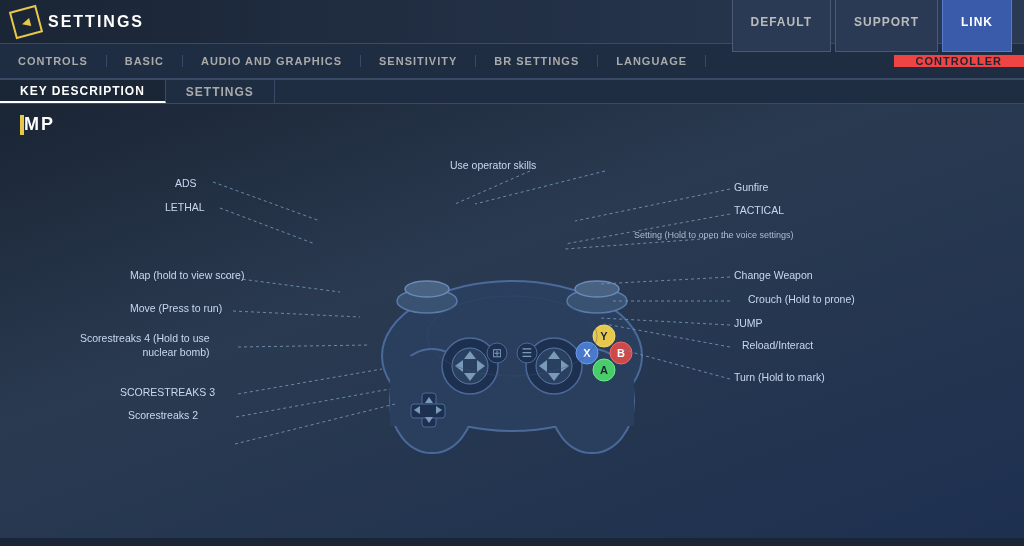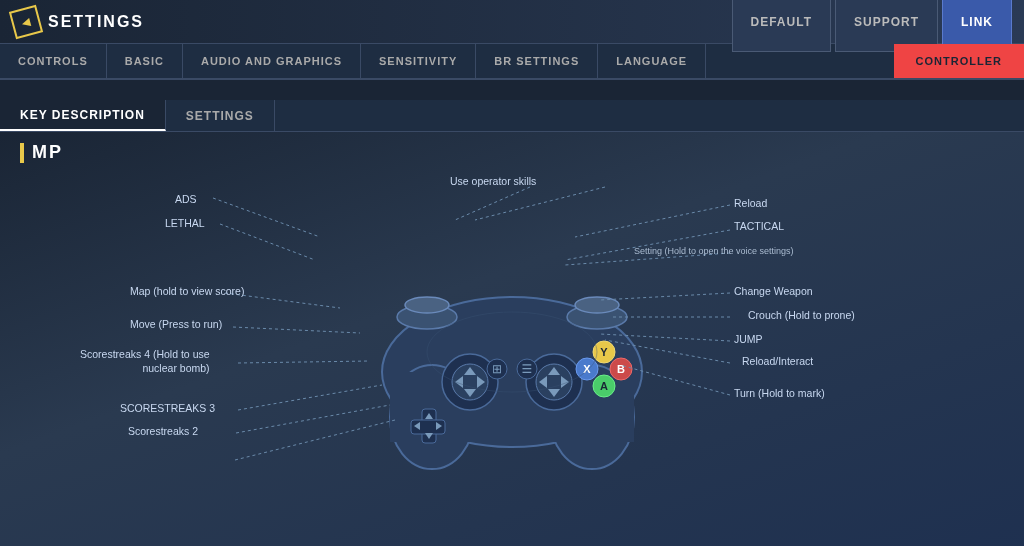--- a/index.html
+++ b/index.html
@@ -65,20 +65,21 @@
       border-color: #5a7acc;
       color: #fff;
     }
 
     
     .nav-tabs {
       display: flex;
       background: #1e2d42;
       border-bottom: 2px solid #3a4a65;
       height: 36px;
+      align-items: center;
     }
     .nav-tab {
       padding: 0 18px;
       display: flex;
       align-items: center;
       font-size: 11px;
       font-weight: bold;
       letter-spacing: 1px;
       color: #aaa;
       border-right: 1px solid #3a4a65;
@@ -90,23 +91,22 @@
       color: #1a2535;
       border: none;
       margin-left: auto;
       padding: 0 22px;
     }
 
     
     .sub-tabs {
       display: flex;
       background: #1e2d42;
-      height: 32px;
+      height: 24px;
       border-bottom: 1px solid #3a4a65;
-      margin-top: 20px;
     }
     .sub-tab {
       padding: 0 20px;
       display: flex;
       align-items: center;
       font-size: 12px;
       font-weight: bold;
       letter-spacing: 1px;
       color: #aaa;
       border-right: 1px solid #3a4a65;
@@ -124,22 +124,21 @@
       height: calc(546px - 44px - 36px - 32px);
       overflow: hidden;
       position: relative;
       padding: 10px 20px;
     }
 
     
     .section-title {
       display: flex;
       align-items: center;
-      gap: 8px;
-      margin-bottom: 2px;
+      margin-bottom: 14px;
     }
     .section-bar {
       width: 4px;
       height: 20px;
       background: #e8c84a;
     }
     .section-title-text {
       font-size: 18px;
       font-weight: bold;
       letter-spacing: 2px;
@@ -361,21 +360,21 @@
     <div class="label left" style="left:108px; top:260px;">
       <span>Scorestreaks 2</span>
     </div>
 
 
     <div class="label" style="left:430px; top:10px;">
       <span>Use operator skills</span>
     </div>
 
     <div class="label right" style="left:714px; top:32px;">
-      <span>Reload</span>
+      <span>Gunfire</span>
     </div>
 
     <div class="label right" style="left:714px; top:55px;">
       <span>TACTICAL</span>
     </div>
 
     <div class="label right" style="left:614px; top:79px;">
       <span class="small-label">Setting (Hold to open the voice settings)</span>
     </div>
 

